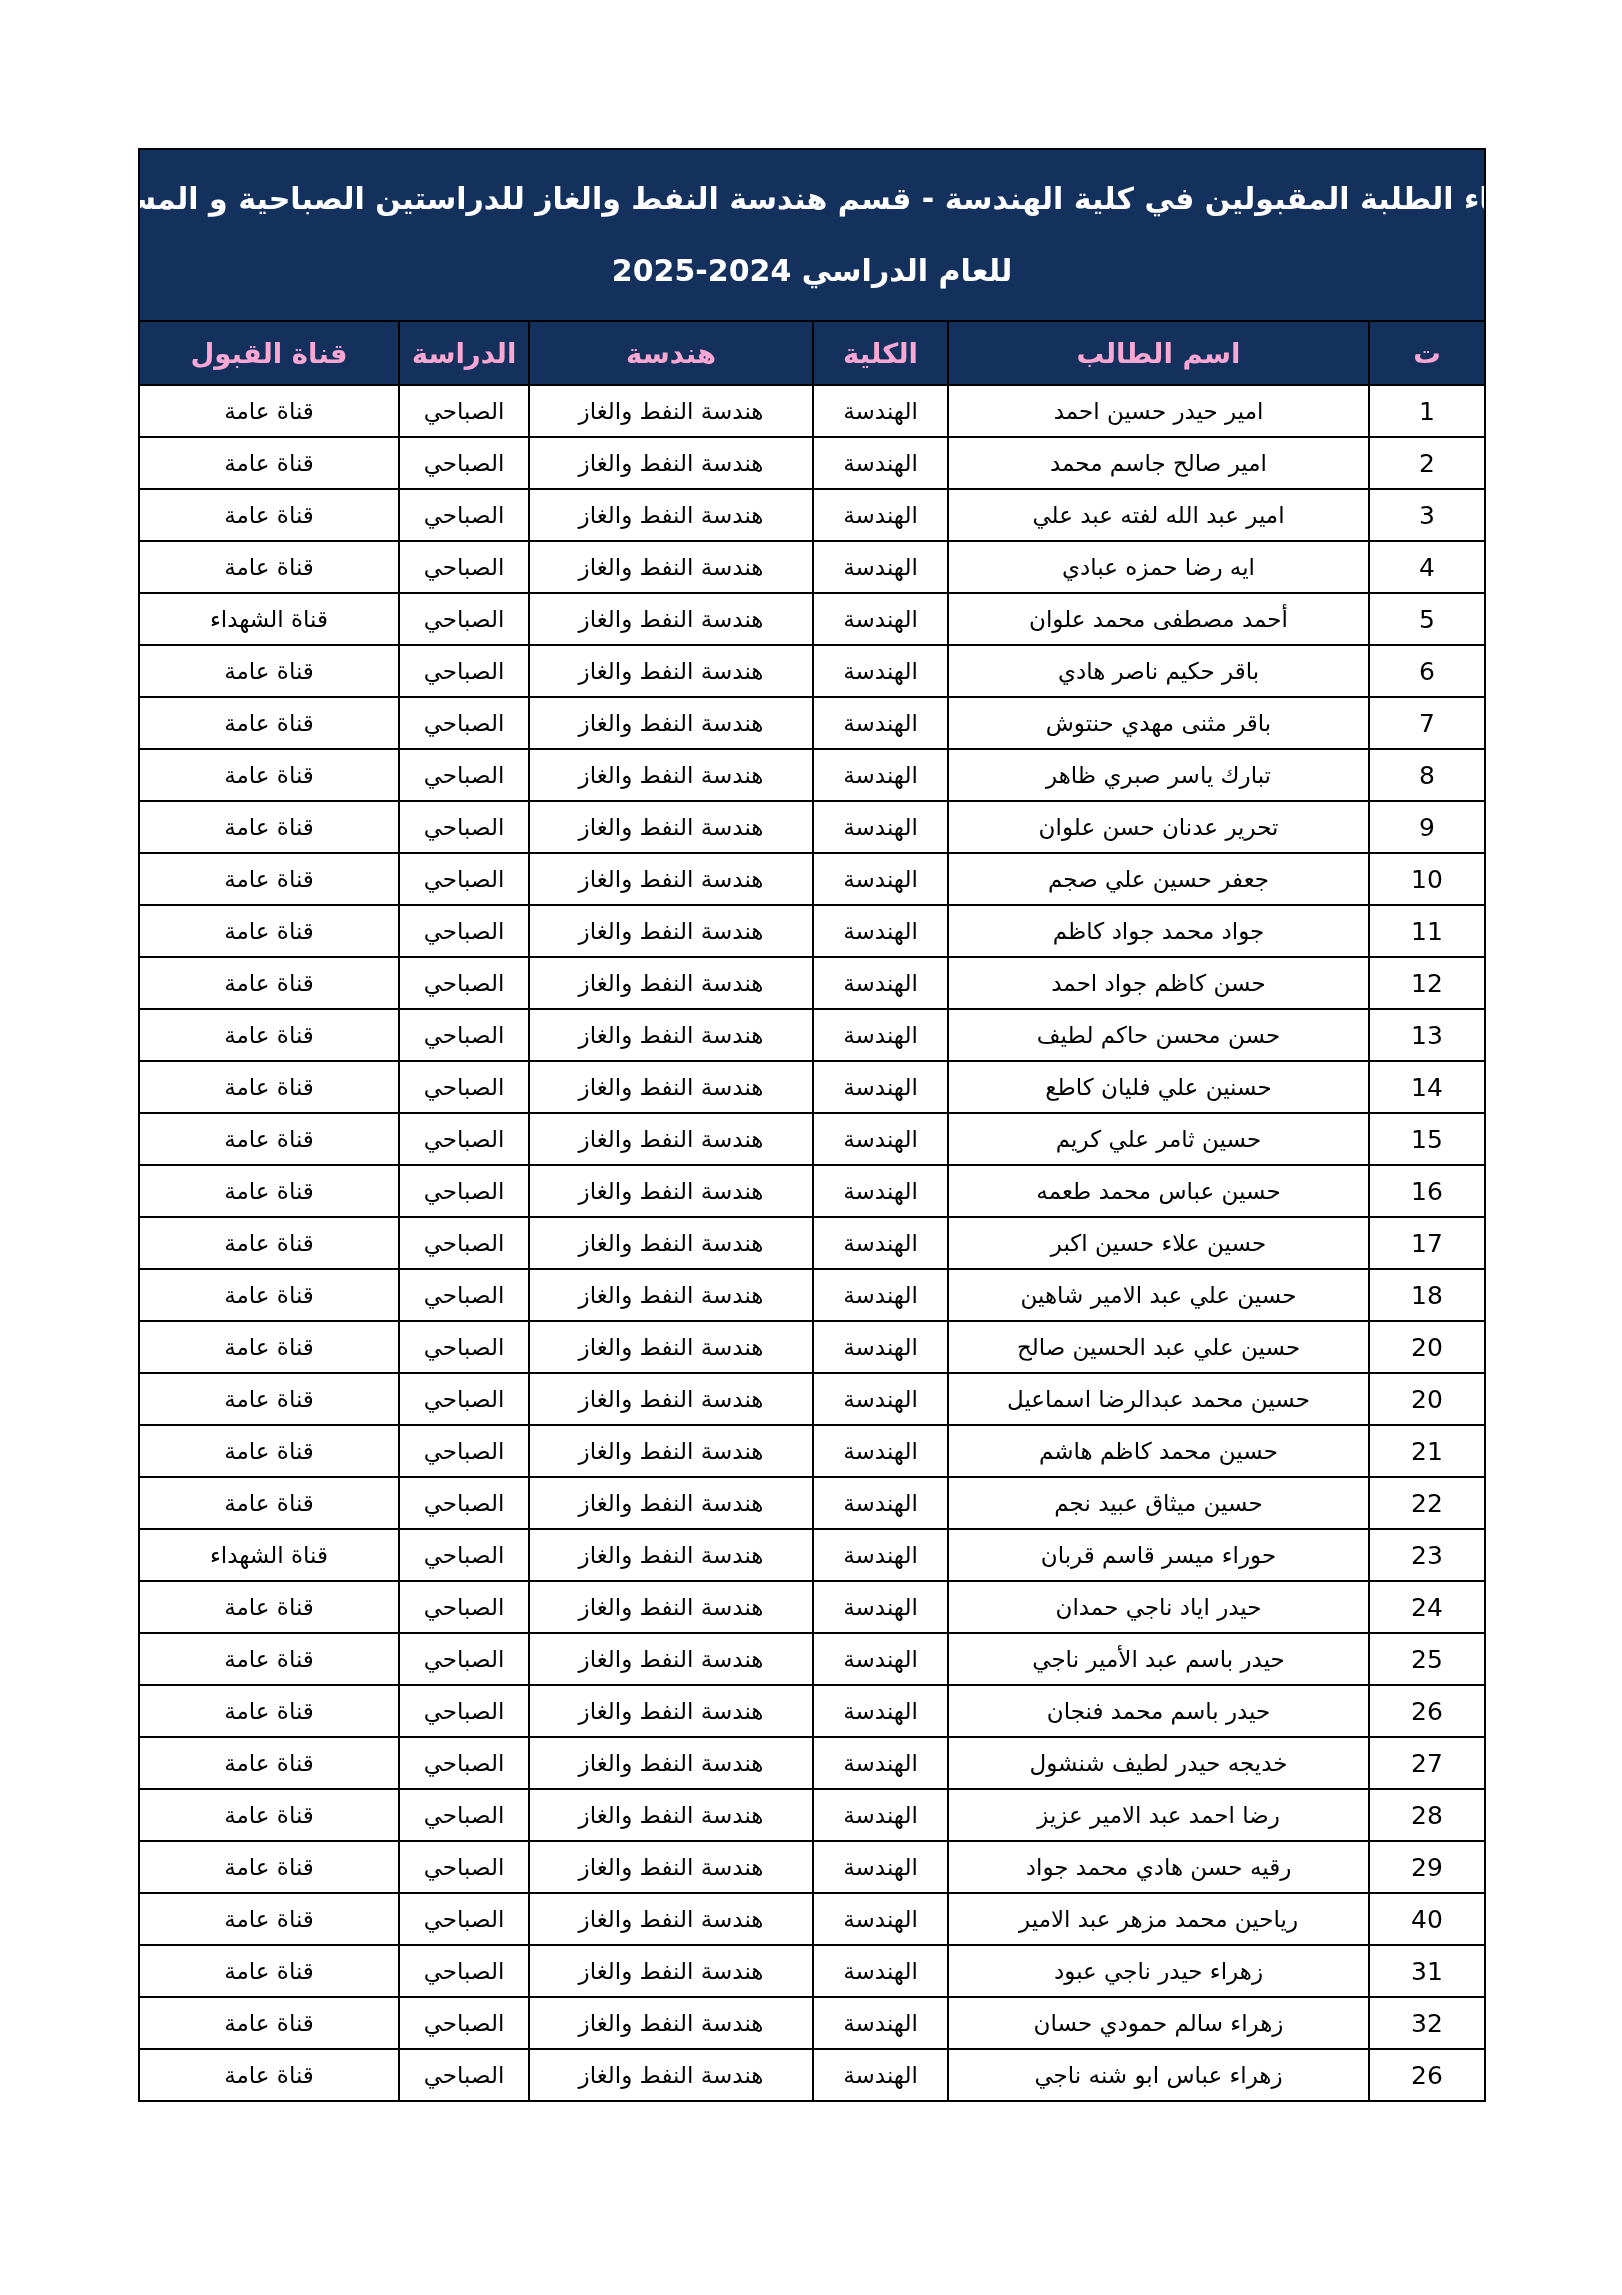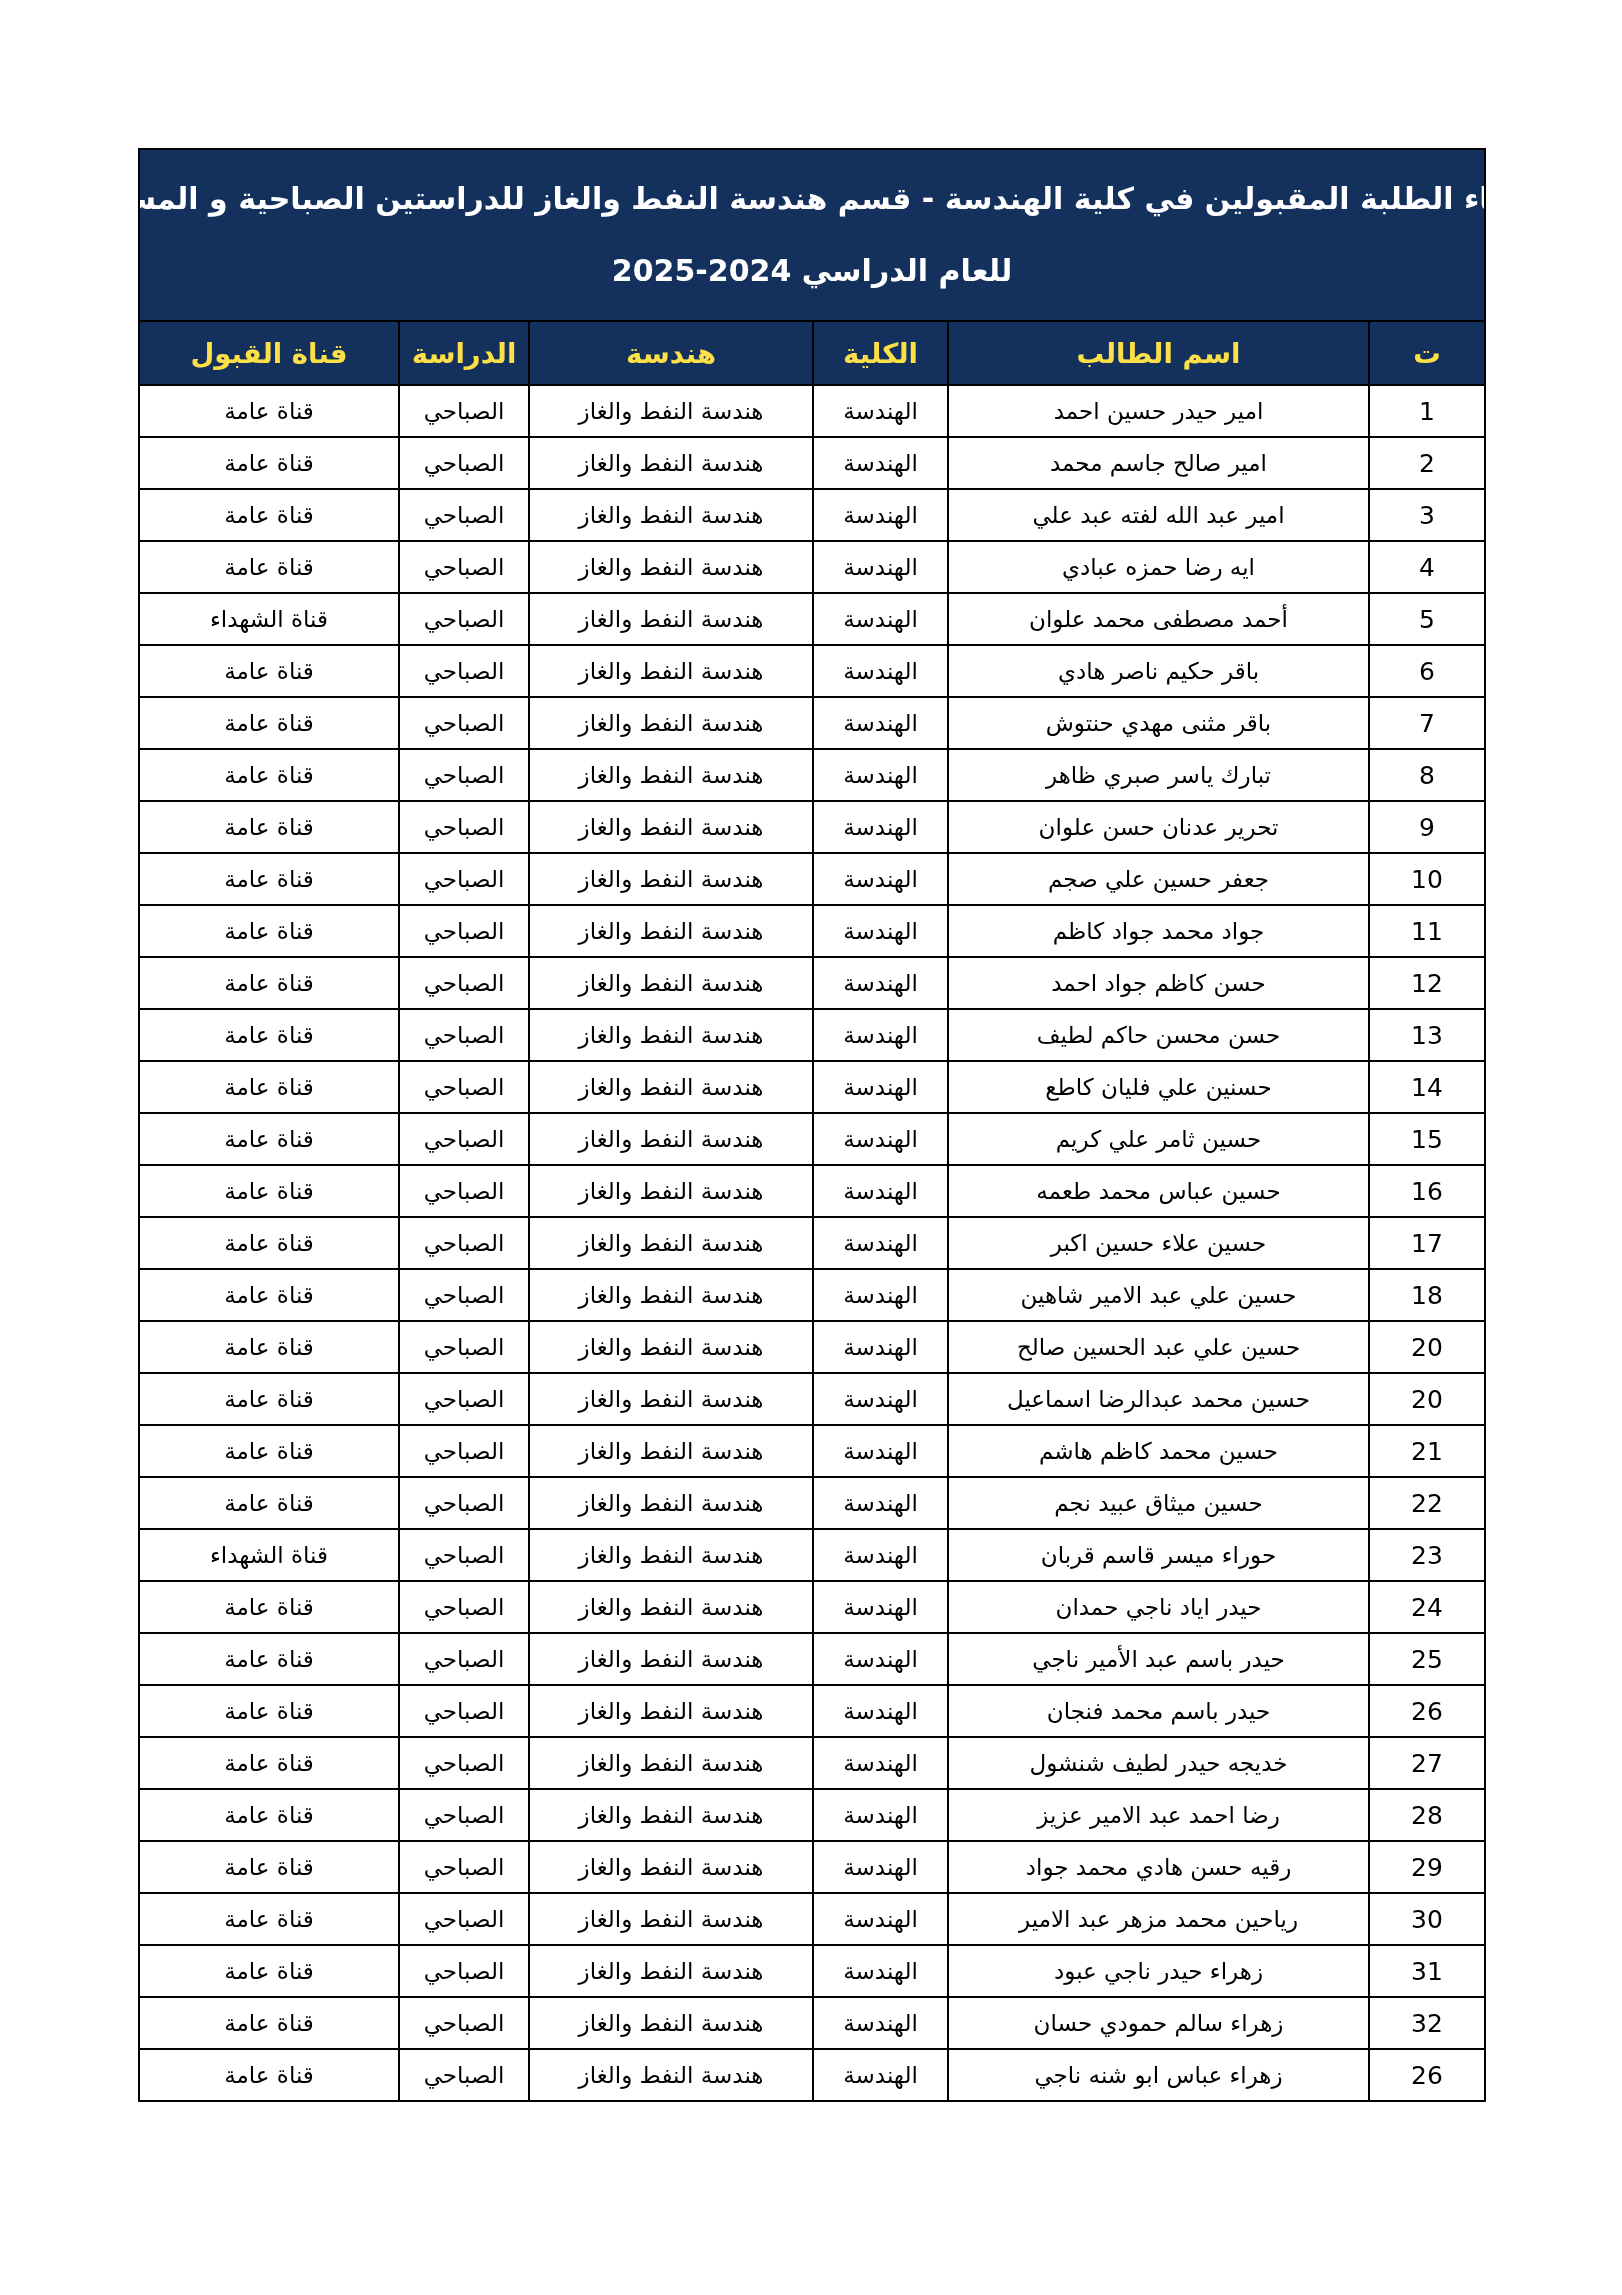--- a/index.html
+++ b/index.html
@@ -42,21 +42,21 @@
   }
   .title-line {
     font-size: 30px;
     font-weight: bold;
     line-height: 1.15;
     white-space: nowrap;
   }
   tr.header-row { height: 64px; }
   tr.header-row th {
     background: var(--navy);
-    color: #fde047;
+    color: #f9a8d4;
     font-size: 27.5px;
     font-weight: bold;
   }
   tr.data-row { height: 52px; }
   tr.data-row td {
     color: #000000;
     font-size: 23px;
     font-weight: normal;
     background: #ffffff;
   }
@@ -320,21 +320,21 @@
     </tr>
         <tr class="data-row">
       <td class="cell-no">29</td>
       <td class="cell-name">رقيه حسن هادي محمد جواد</td>
       <td class="cell-college">الهندسة</td>
       <td class="cell-dept">هندسة النفط والغاز</td>
       <td class="cell-study">الصباحي</td>
       <td class="cell-channel">قناة عامة</td>
     </tr>
         <tr class="data-row">
-      <td class="cell-no">30</td>
+      <td class="cell-no">40</td>
       <td class="cell-name">رياحين محمد مزهر عبد الامير</td>
       <td class="cell-college">الهندسة</td>
       <td class="cell-dept">هندسة النفط والغاز</td>
       <td class="cell-study">الصباحي</td>
       <td class="cell-channel">قناة عامة</td>
     </tr>
         <tr class="data-row">
       <td class="cell-no">31</td>
       <td class="cell-name">زهراء حيدر ناجي عبود</td>
       <td class="cell-college">الهندسة</td>

